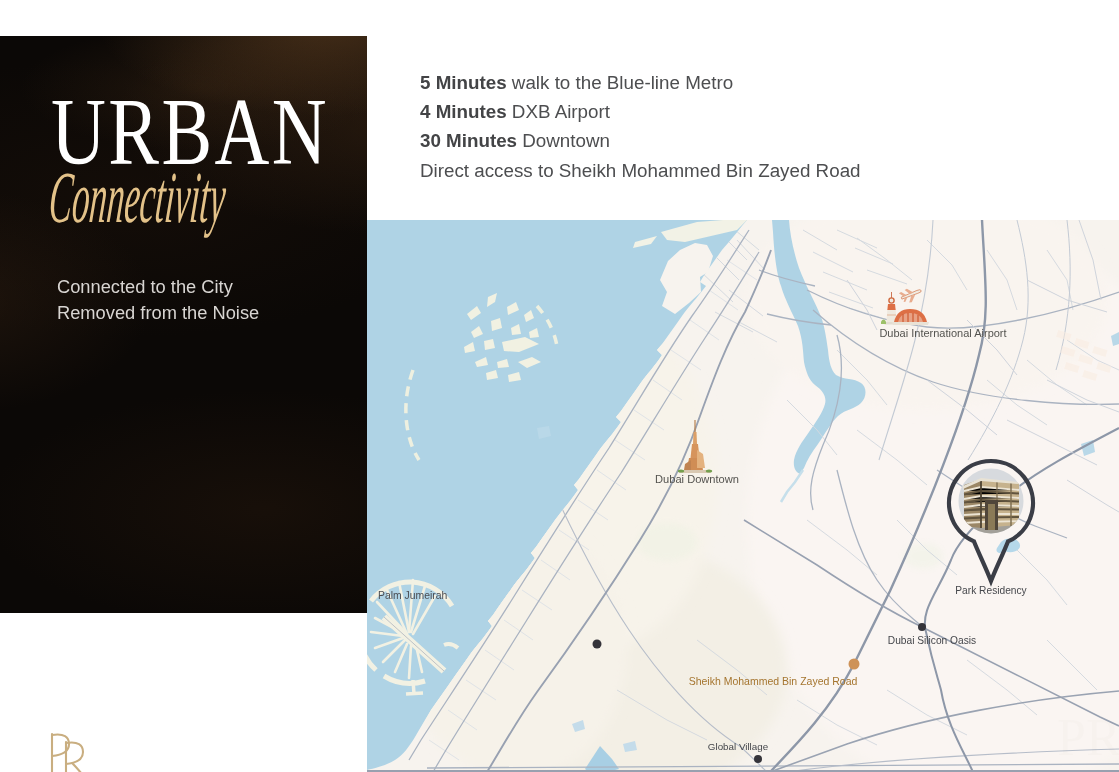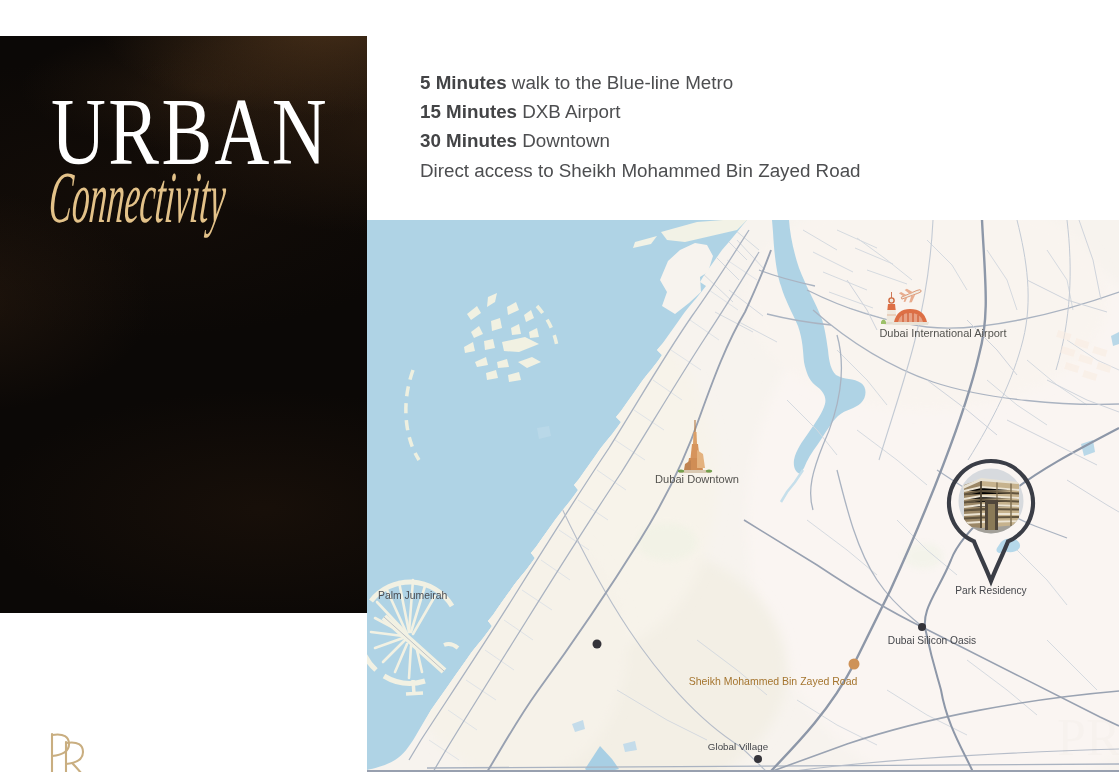--- a/index.html
+++ b/index.html
@@ -30,37 +30,38 @@
 </style>
 </head>
 <body>
 
 <div id="panel">
 
   <div id="urban">URBAN</div>
 
   <div id="connectivity">Connectivity</div>
 
+  <div id="sub">Connected to the City<br>Removed from the Noise</div>
 
   <svg id="prsvg" style="position:absolute;left:40px;top:692px" width="64" height="60" viewBox="0 0 64 60">
     <g fill="none" stroke="#c9ae80" stroke-width="2.1" stroke-linecap="round">
       <path d="M12,6 L12,50"></path>
       <path d="M8.5,50 L15.5,50"></path>
       <path d="M12,7 C24,5 29,9 29,16 C29,23 22,27 12,28"></path>
       <path d="M26,14 L26,52"></path>
       <path d="M26,15 C38,13 43,17 43,24 C43,31 36,35 26,36"></path>
       <path d="M33,36 C39,42 45,50 50,55 C54,58.5 58,57 57.5,52"></path>
     </g>
   </svg>
 </div>
 
 <div id="topband">
   <div class="lines">
     <b>5 Minutes</b> walk to the Blue-line Metro<br>
-    <b>15 Minutes</b> DXB Airport<br>
+    <b>4 Minutes</b> DXB Airport<br>
     <b>30 Minutes</b> Downtown<br>
     Direct access to Sheikh Mohammed Bin Zayed Road
   </div>
 </div>
 
 <svg id="map" viewBox="0 0 752 552">
   <defs>
     <filter id="b6" x="-50%" y="-50%" width="200%" height="200%">
         <feGaussianBlur stdDeviation="6"></feGaussianBlur>
       </filter>

